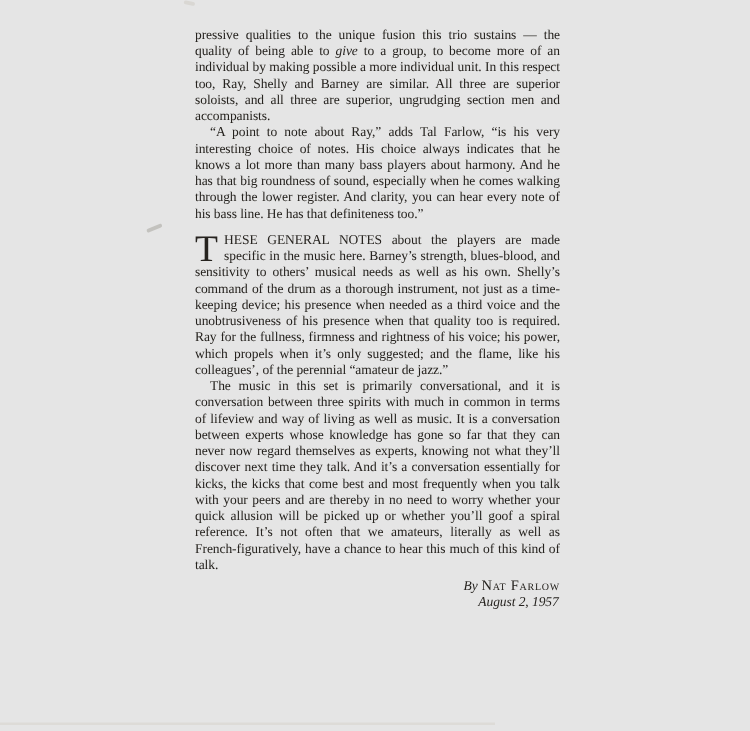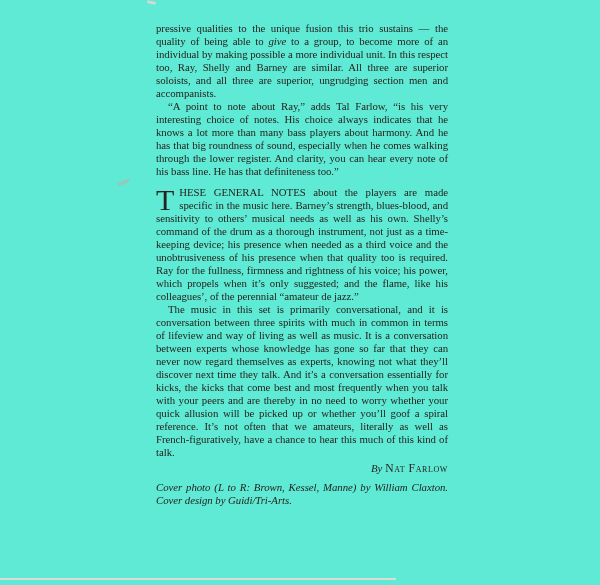--- a/index.html
+++ b/index.html
@@ -1,19 +1,19 @@
 <!DOCTYPE html>
 <html><head>
 <meta charset="utf-8">
 <style>
   html,body{margin:0;padding:0;background:#ffffff;}
   .page{
     position:relative;
     width:600px;height:585px;
-    background:#5eead4;
+    background:#e5e5e5;
     overflow:hidden;
     font-family:"Liberation Serif","DejaVu Serif",serif;
     color:#26231f;
   }
   .column{
     position:absolute;
     left:156px;top:22px;
     width:292px;
     font-size:10.8px;
     line-height:13px;
@@ -80,21 +80,21 @@
     <p class="indent">“A point to note about Ray,” adds Tal Farlow, “is his very interesting choice of notes. His choice always indicates that he knows a lot more than many bass players about harmony. And he has that big roundness of sound, especially when he comes walking through the lower register. And clarity, you can hear every note of his bass line. He has that definiteness too.”</p>
 
     <p class="gap-before"><span class="dropcap-letter">T</span><span>HESE GENERAL NOTES about the players are made specific in the music here. Barney’s strength, blues-blood, and sensitivity to others’ musical needs as well as his own. Shelly’s command of the drum as a thorough instrument, not just as a time-keeping device; his presence when needed as a third voice and the unobtrusiveness of his presence when that quality too is required. Ray for the fullness, firmness and rightness of his voice; his power, which propels when it’s only suggested; and the flame, like his colleagues’, of the perennial “amateur de jazz.”</span></p>
 
     <p class="indent">The music in this set is primarily conversational, and it is conversation between three spirits with much in common in terms of lifeview and way of living as well as music. It is a conversation between experts whose knowledge has gone so far that they can never now regard themselves as experts, knowing not what they’ll discover next time they talk. And it’s a conversation essentially for kicks, the kicks that come best and most frequently when you talk with your peers and are thereby in no need to worry whether your quick allusion will be picked up or whether you’ll goof a spiral reference. It’s not often that we amateurs, literally as well as French-figuratively, have a chance to hear this much of this kind of talk.</p>
 
     <div class="byline">
       <span class="by">By</span><span class="name">Nat Farlow</span>
     </div>
 
+    <div class="dateline">August 2, 1957</div>
 
 
-    <p class="cover italic-block">Cover photo (L to R: Brown, Kessel, Manne) by William Claxton. Cover design by Guidi/Tri-Arts.</p>
 
   </div>
 
   <span class="scan-edge"></span>
 
 </div>
 
 </body></html>

